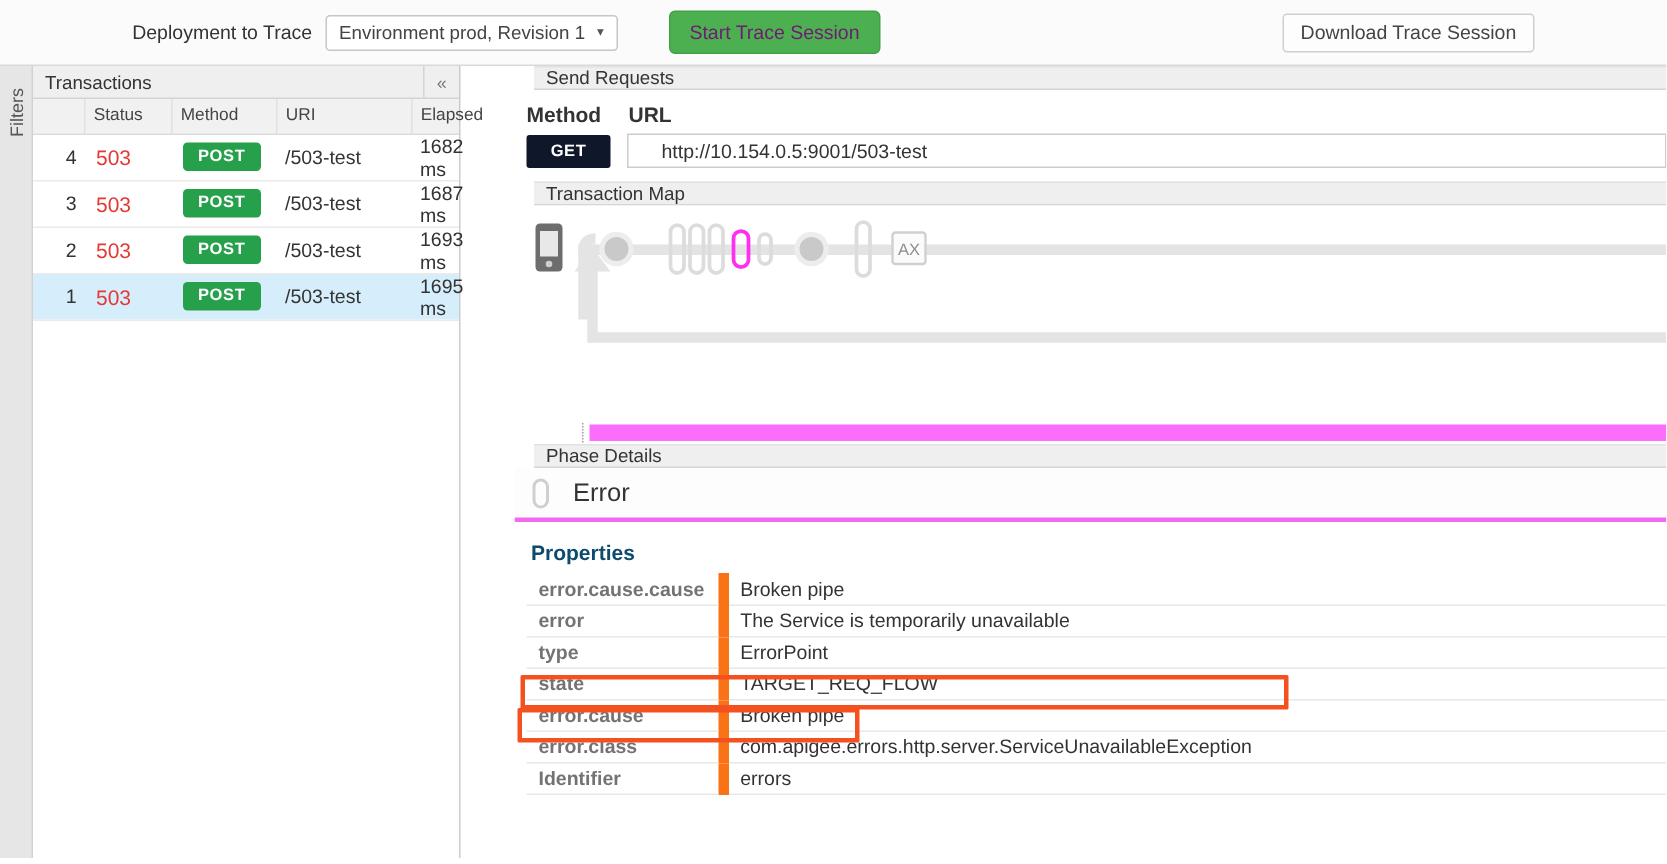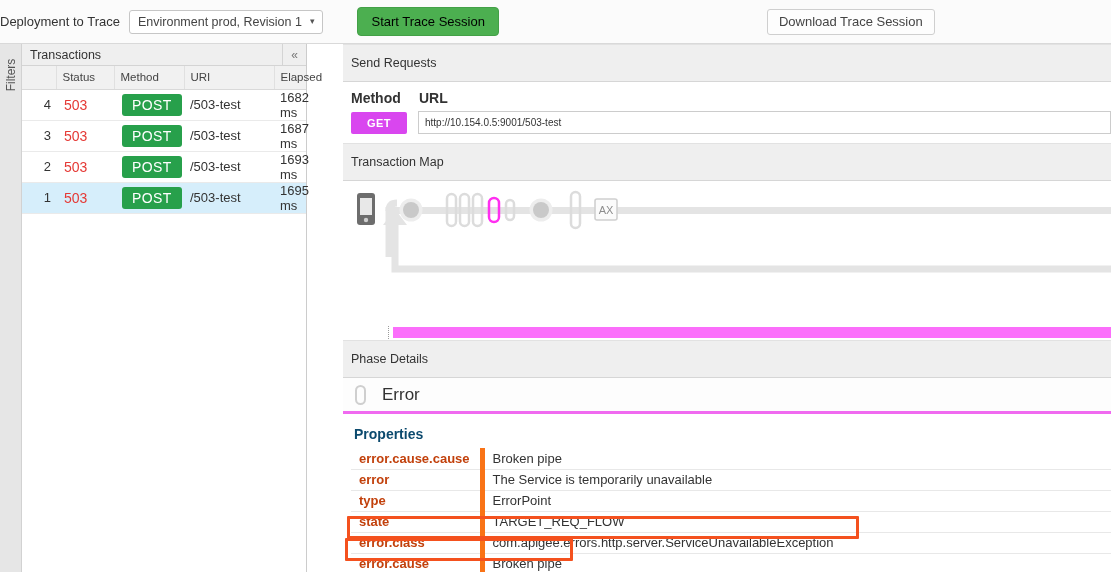--- a/index.html
+++ b/index.html
@@ -22,20 +22,21 @@
 
   
   .toolbar {
     position: absolute;
     left: 0; top: 0;
     width: 1111px; height: 44px;
     background: #fbfbfb;
     border-bottom: 1px solid #d9d9d9;
     display: flex;
     align-items: center;
+    justify-content: center;
   }
   .toolbar-label {
     font-size: 13px;
     color: #333333;
     margin-right: 9px;
     white-space: nowrap;
   }
   .env-select {
     height: 24px;
     min-width: 166px;
@@ -55,21 +56,21 @@
     font-size: 9px;
     color: #555;
     line-height: 1;
   }
   .btn-start {
     margin-left: 34px;
     height: 29px;
     background: #4caf50;
     border: 1px solid #43a047;
     border-radius: 4px;
-    color: #000000;
+    color: #701a75;
     font-size: 13px;
     padding: 0 13px;
     cursor: pointer;
     white-space: nowrap;
     font-family: "Liberation Sans", sans-serif;
   }
   .btn-download {
     margin-left: 268px;
     height: 26px;
     background: #fdfdfd;
@@ -162,73 +163,74 @@
     vertical-align: middle;
   }
   .tx-table tbody td.idx { text-align: right; color: #333; padding-right: 5px; }
   .tx-table tbody td.status { color: #e53935; font-size: 14px; padding-left: 8px; }
   .tx-table tbody td.method { padding-left: 8px; }
   .tx-table tbody td.elapsed { text-align: right; padding-right: 9px; }
   .verb-badge {
     display: inline-block;
     background: #27a04b;
     color: #ffffff;
-    font-size: 14px;
-    font-weight: normal;
+    font-size: 11px;
+    font-weight: bold;
     letter-spacing: 0.4px;
     border-radius: 3px;
     padding: 4px 10px;
     line-height: 1;
   }
 
   
   .right-pane {
     position: absolute;
     left: 343px; top: 44px;
     width: 768px; height: 532px;
     background: #ffffff;
     overflow: hidden;
   }
   .section-bar {
-    height: 38px;
+    height: 16px;
     background: #efefef;
     border-bottom: 1px solid #d6d6d6;
     border-top: 1px solid #e2e2e2;
     display: flex;
     align-items: center;
     padding-left: 8px;
     font-size: 12.5px;
     color: #333333;
+    margin-left: 13px;
   }
 
   
   .send-body { padding: 8px 0 9px 8px; background: #ffffff; }
   .req-labels { display: flex; align-items: center; font-size: 14px; font-weight: bold; color: #333; margin-bottom: 5px; }
   .req-labels .lbl-method { width: 68px; }
   .req-row { display: flex; align-items: center; }
   .verb-get {
     width: 56px; height: 22px;
-    background: #d946ef;
+    background: #0f172a;
     color: #ffffff;
     font-size: 11px;
     font-weight: bold;
     letter-spacing: 0.4px;
     border-radius: 2px;
     display: flex; align-items: center; justify-content: center;
     cursor: pointer;
     margin-right: 11px;
   }
   .url-input {
     flex: 1;
     height: 23px;
     border: 1px solid #cccccc;
     background: #ffffff;
-    font-size: 10px;
-    color: #333333;
-    padding: 0 6px;
+    font-size: 13px;
+    color: #333333;
+    padding: 0 22px;
     font-family: "Liberation Sans", sans-serif;
     outline: none;
   }
 
   
   .map-body { position: relative; height: 159px; background: #ffffff; overflow: hidden; }
   .map-svg { position: absolute; left: 0; top: 0; }
   .timeline-bar {
     position: absolute;
     left: 50px; top: 146px;
@@ -268,21 +270,21 @@
   .props-table tr { height: 21px; }
   .props-table td {
     font-size: 13px;
     color: #333333;
     border-bottom: 1px solid #e8e8e8;
     padding: 0 0 0 8px;
     vertical-align: middle;
     white-space: nowrap;
     overflow: hidden;
   }
-  .props-table td.k { width: 131px; font-weight: bold; color: #c2410c; border-right: 5px solid #f97316; }
+  .props-table td.k { width: 131px; font-weight: bold; color: #737373; border-right: 7px solid #f97316; }
   .props-table td.v { padding-left: 8px; color: #333333; }
 
   
   .annot {
     position: absolute;
     border: 3px solid #f4511e;
     pointer-events: none;
     border-radius: 1px;
   }
 
@@ -447,28 +449,28 @@
             </tr>
             <tr>
               <td class="k">type</td>
               <td class="v">ErrorPoint</td>
             </tr>
             <tr>
               <td class="k">state</td>
               <td class="v">TARGET_REQ_FLOW</td>
             </tr>
             <tr>
+              <td class="k">error.cause</td>
+              <td class="v">Broken pipe</td>
+            </tr>
+            <tr>
               <td class="k">error.class</td>
               <td class="v">com.apigee.errors.http.server.ServiceUnavailableException</td>
             </tr>
             <tr>
-              <td class="k">error.cause</td>
-              <td class="v">Broken pipe</td>
-            </tr>
-            <tr>
               <td class="k">Identifier</td>
               <td class="v">errors</td>
             </tr>
           </tbody>
       </table>
 
       <div class="annot" style="left:4px; top:102px; width:512px; height:23px;"></div>
       <div class="annot" style="left:2px; top:124px; width:228px; height:23px;"></div>
     </div>
 

